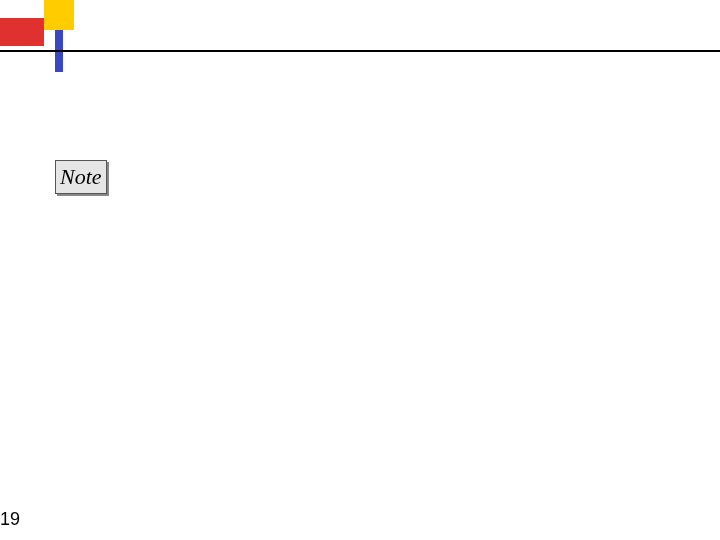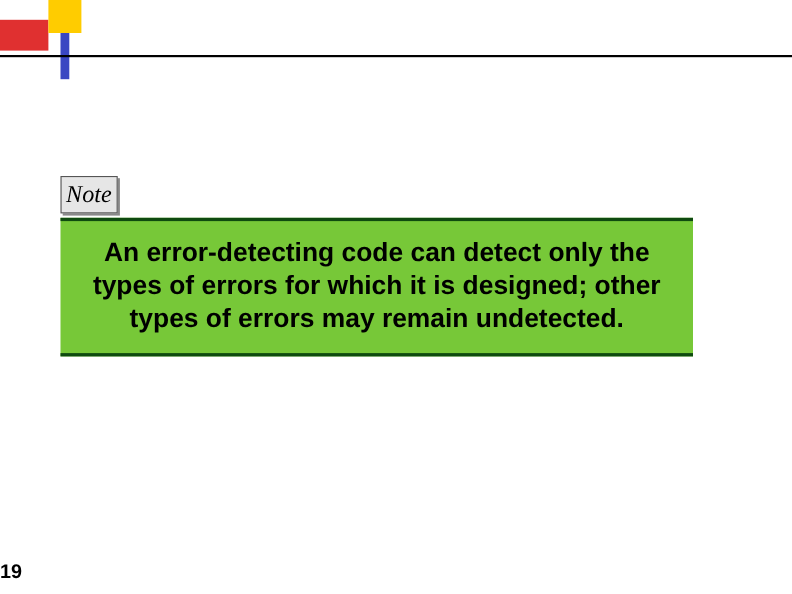--- a/index.html
+++ b/index.html
@@ -82,32 +82,31 @@
     font-weight: bold;
     color: #000;
     line-height: 1.25;
   }
 
   .page-number {
     position: absolute;
     left: 0px;
     bottom: 10px;
     font-size: 18px;
-    font-weight: bold;
+    font-weight: normal;
     color: #000;
   }
 </style>
 </head>
 <body>
 
 <div class="corner">
   <div class="red-bar"></div>
   <div class="yellow-square"></div>
   <div class="blue-vert"></div>
 </div>
 <div class="hline"></div>
 
 <div class="note-group">
   <div class="note-label">Note</div>
-  <div class="note-body">An error-detecting code can detect only the types of errors for which it is designed; other types of errors may remain undetected.</div>
 </div>
 
 <div class="page-number">19</div>
 
 </body></html>

